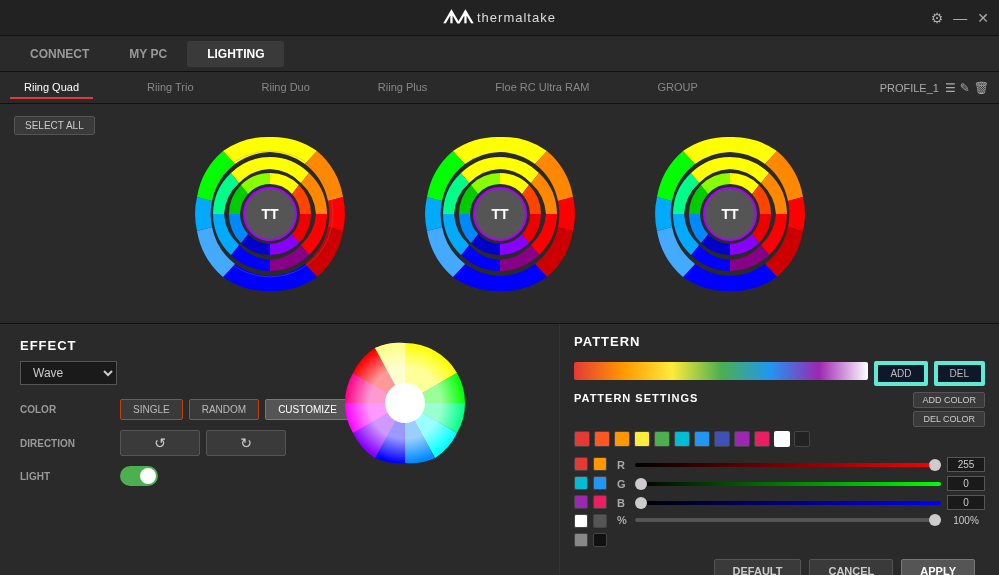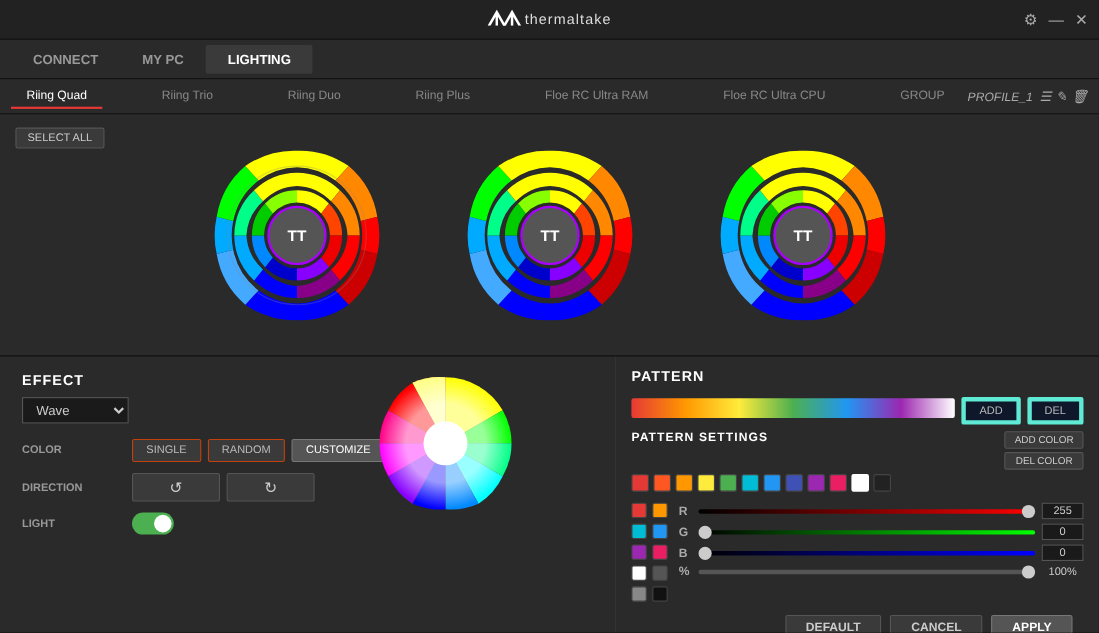--- a/index.html
+++ b/index.html
@@ -86,23 +86,22 @@
       border-bottom: 2px solid transparent;
     }
     .device-tab.active {
       color: #fff;
       border-bottom: 2px solid #e53935;
     }
     .profile-section {
       position: absolute;
       right: 10px;
       display: flex;
-      align-items: flex-end;
+      align-items: center;
       gap: 6px;
-      font-style: italic;
     }
     .profile-label {
       font-size: 11px;
       color: #aaa;
     }
     .profile-icons {
       display: flex;
       gap: 4px;
     }
     .profile-icon {
@@ -419,21 +418,20 @@
   <div class="nav-tab">MY PC</div>
   <div class="nav-tab active">LIGHTING</div>
 </div>
 
 <div class="device-bar">
   <div class="device-tab active">Riing Quad</div>
   <div class="device-tab">Riing Trio</div>
   <div class="device-tab">Riing Duo</div>
   <div class="device-tab">Riing Plus</div>
   <div class="device-tab">Floe RC Ultra RAM</div>
-  <div class="device-tab">Floe RC Ultra CPU</div>
   <div class="device-tab">GROUP</div>
   <div class="profile-section">
     <span class="profile-label">PROFILE_1</span>
     <div class="profile-icons">
       <span class="profile-icon">☰</span>
       <span class="profile-icon">✎</span>
       <span class="profile-icon">🗑</span>
     </div>
   </div>
 </div>

